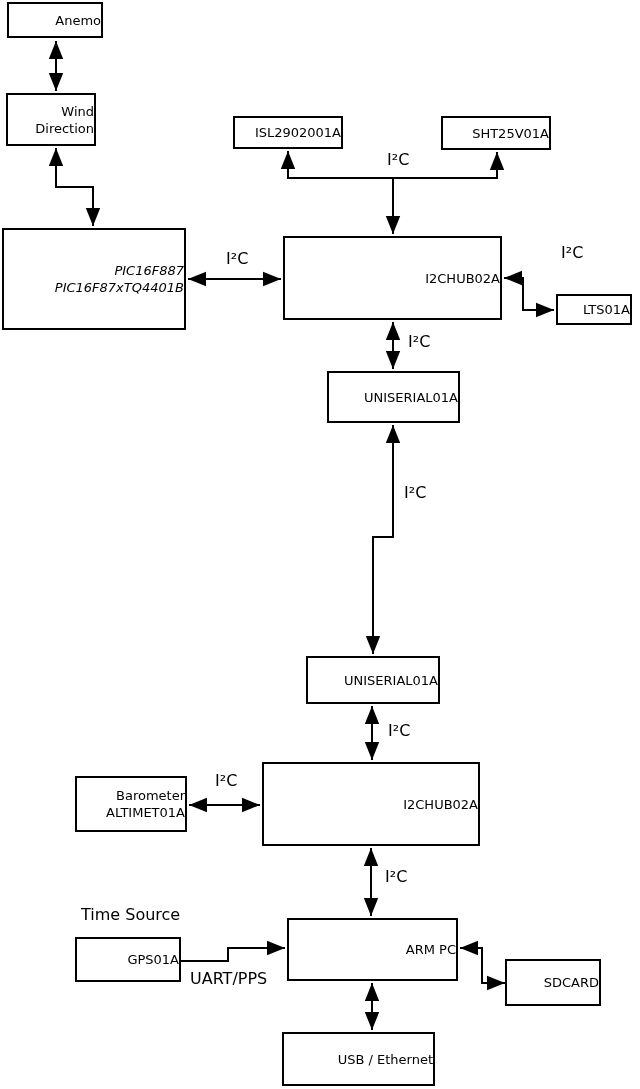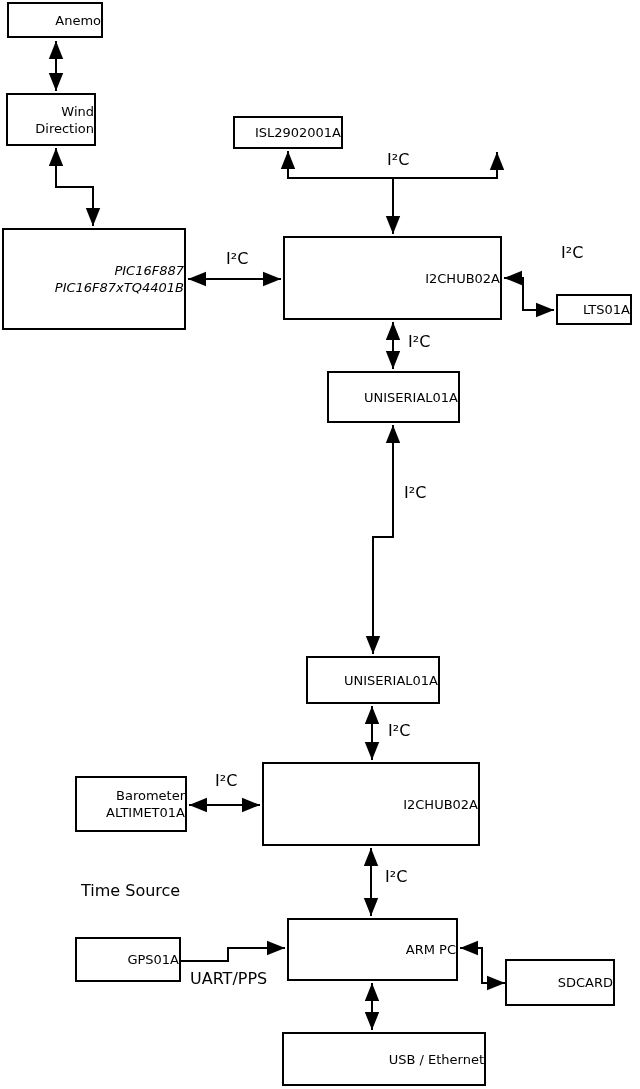--- a/index.html
+++ b/index.html
@@ -81,20 +81,23 @@
 
   <div class="node" style="left:2px;top:228px;width:184px;height:102px;font-style:italic;">
     <span>PIC16F887</span>
     <span>PIC16F87xTQ4401B</span>
   </div>
 
   <div class="node" style="left:233px;top:116px;width:110px;height:33px;">
     <span>ISL2902001A</span>
   </div>
 
+  <div class="node" style="left:441px;top:116px;width:110px;height:34px;">
+    <span>SHT25V01A</span>
+  </div>
 
   <div class="node" style="left:283px;top:236px;width:219px;height:84px;">
     <span>I2CHUB02A</span>
   </div>
 
   <div class="node" style="left:556px;top:294px;width:76px;height:31px;">
     <span>LTS01A</span>
   </div>
 
   <div class="node" style="left:327px;top:371px;width:133px;height:52px;">
@@ -115,32 +118,32 @@
   </div>
 
   <div class="node" style="left:287px;top:918px;width:171px;height:63px;">
     <span>ARM PC</span>
   </div>
 
   <div class="node" style="left:75px;top:937px;width:106px;height:45px;">
     <span>GPS01A</span>
   </div>
 
-  <div class="node" style="left:505px;top:959px;width:110px;height:47px;padding-left:12px;">
+  <div class="node" style="left:505px;top:959px;width:96px;height:47px;padding-left:12px;">
     <span>SDCARD</span>
   </div>
 
-  <div class="node" style="left:282px;top:1032px;width:204px;height:54px;">
+  <div class="node" style="left:282px;top:1032px;width:153px;height:54px;">
     <span>USB / Ethernet</span>
   </div>
 
   <span class="elabel" style="left:387px;top:152px;">I²C</span>
   <span class="elabel" style="left:226px;top:251px;">I²C</span>
   <span class="elabel" style="left:561px;top:245px;">I²C</span>
   <span class="elabel" style="left:408px;top:334px;">I²C</span>
   <span class="elabel" style="left:404px;top:485px;">I²C</span>
   <span class="elabel" style="left:388px;top:723px;">I²C</span>
   <span class="elabel" style="left:215px;top:773px;">I²C</span>
   <span class="elabel" style="left:385px;top:869px;">I²C</span>
-  <span class="elabel" style="left:81px;top:883px;">Time Source</span>
+  <span class="elabel" style="left:81px;top:907px;">Time Source</span>
   <span class="elabel" style="left:190px;top:971px;">UART/PPS</span>
 
 </div>
 
 </body></html>

